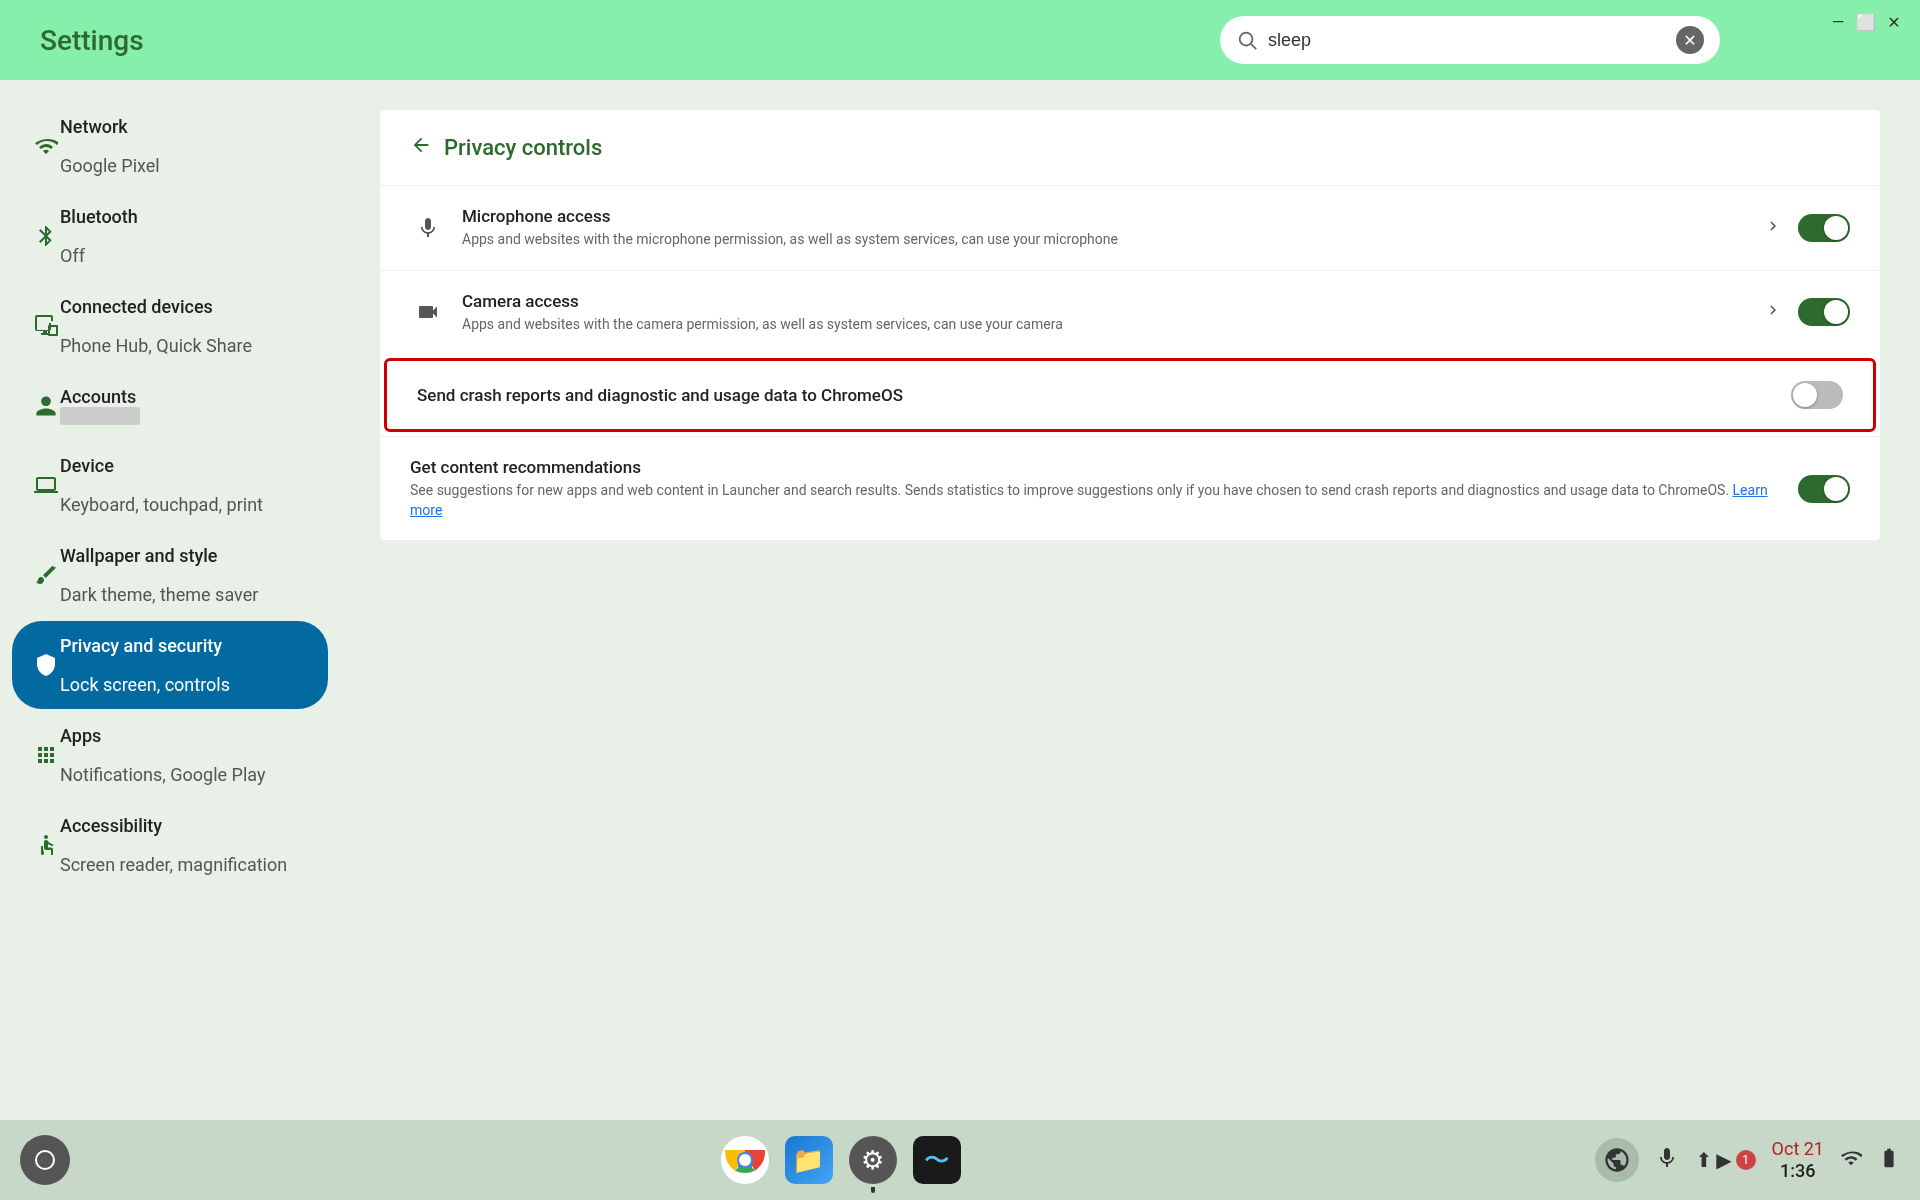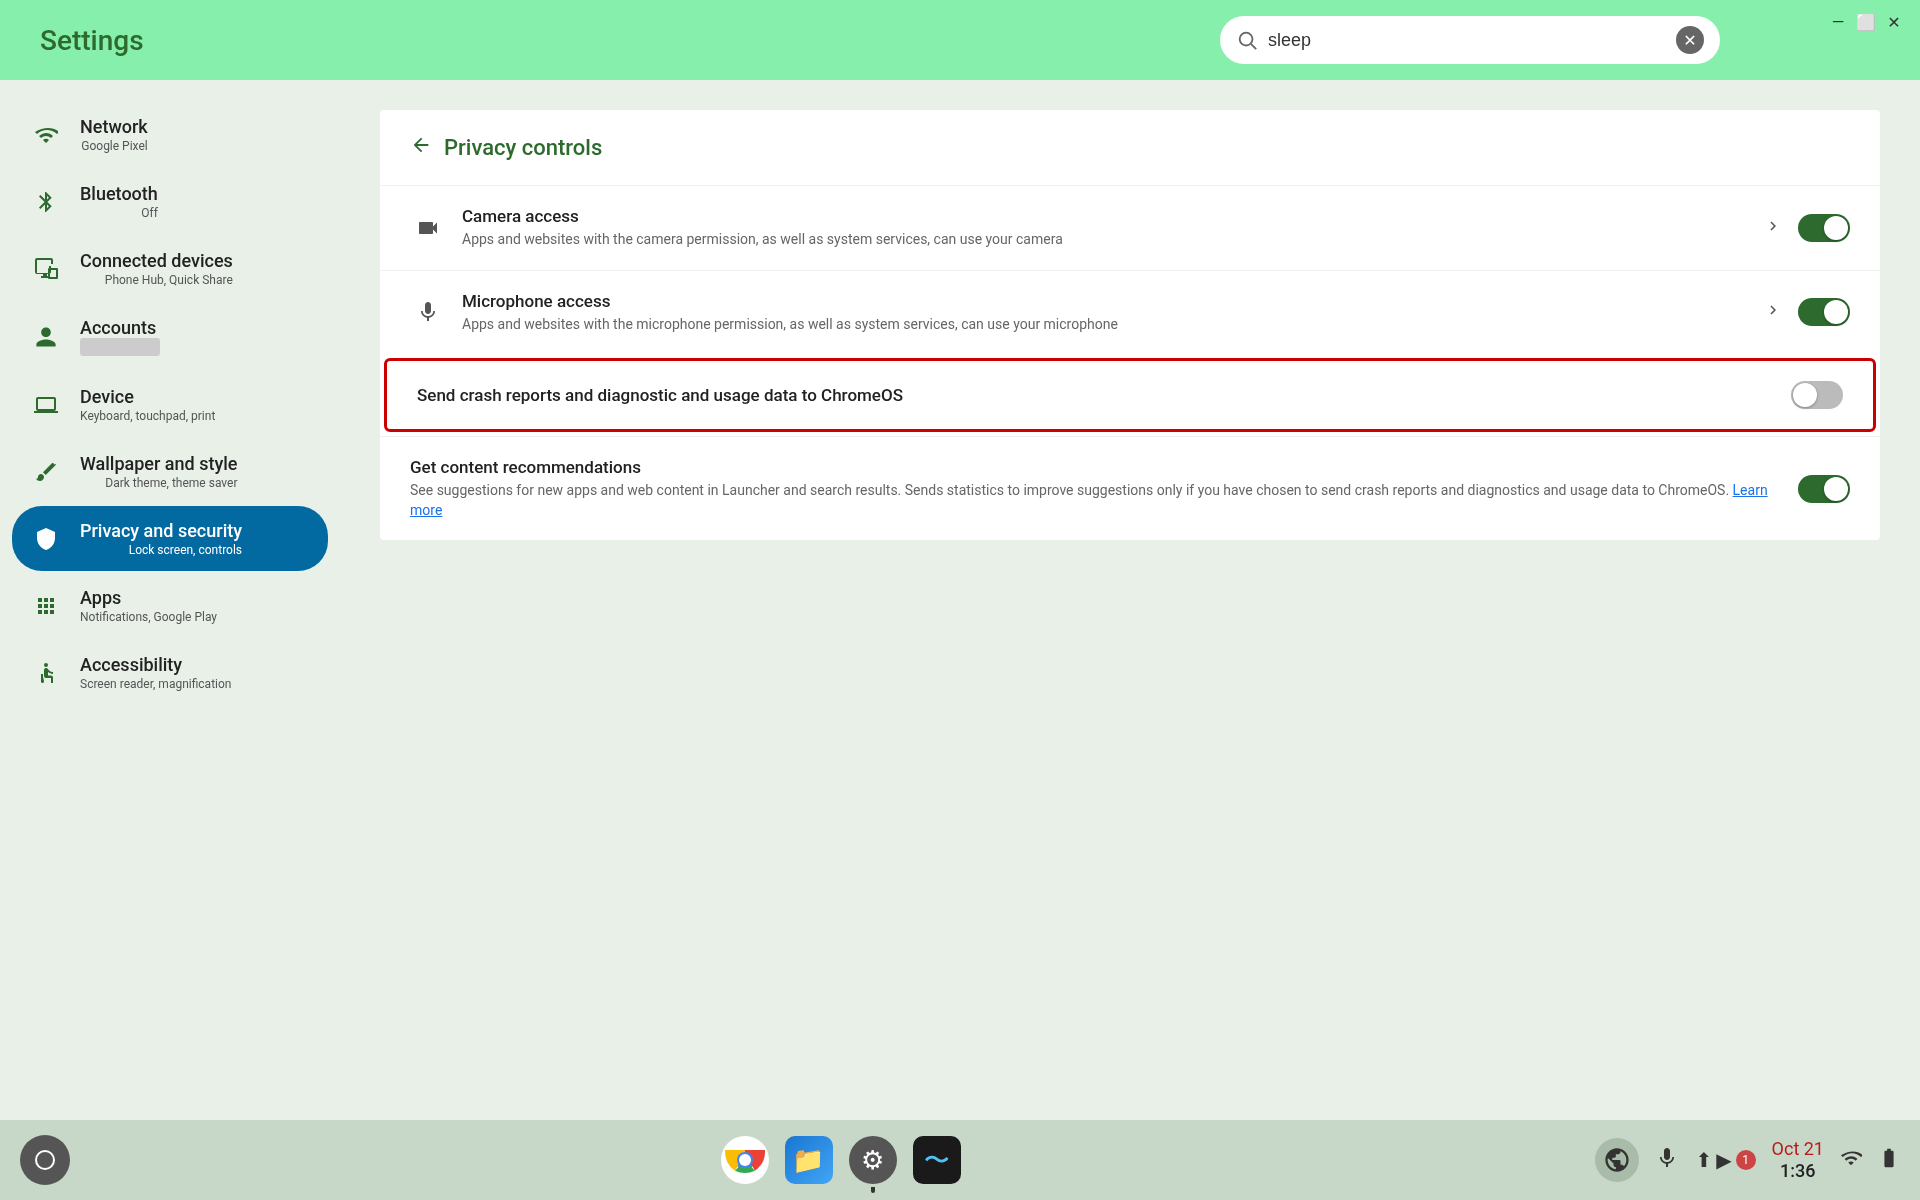--- a/index.html
+++ b/index.html
@@ -103,21 +103,20 @@
       padding: 20px 0;
       overflow-y: auto;
     }
     .sidebar-item {
       display: flex;
       align-items: center;
       padding: 14px 20px;
       cursor: pointer;
       border-radius: 30px;
       margin: 2px 12px;
-      gap: 20px;
     }
     .sidebar-item.active {
       background: #0369a1;
     }
     .sidebar-item.active .sidebar-item-title,
     .sidebar-item.active .sidebar-item-subtitle,
     .sidebar-item.active .sidebar-icon {
       color: white;
     }
     .sidebar-icon {
@@ -133,24 +132,23 @@
     .sidebar-text {
       display: flex;
       flex-direction: column;
     }
     .sidebar-item-title {
       font-size: 18px;
       font-weight: 500;
       color: #222;
     }
     .sidebar-item-subtitle {
-      font-size: 12px;
+      font-size: 18px;
       color: #555;
-      margin-top: 2px;
-      text-align: right;
+      margin-top: 18px;
     }
 
     
     .content {
       flex: 1;
       padding: 30px 40px;
       overflow-y: auto;
     }
     .content-card {
       background: white;
@@ -544,46 +542,46 @@
           <svg width="22" height="22" viewBox="0 0 24 24" fill="#2d6a2d">
             <path d="M20 11H7.83l5.59-5.59L12 4l-8 8 8 8 1.41-1.41L7.83 13H20v-2z"></path>
           </svg>
         </div>
         <div class="back-title">Privacy controls</div>
       </div>
 
       <div class="setting-row">
         <div class="setting-icon">
           <svg width="24" height="24" viewBox="0 0 24 24" fill="#555">
-            <path d="M17 10.5V7c0-.55-.45-1-1-1H4c-.55 0-1 .45-1 1v10c0 .55.45 1 1 1h12c.55 0 1-.45 1-1v-3.5l4 4v-11l-4 4z"></path>
+            <path d="M12 14c1.66 0 2.99-1.34 2.99-3L15 5c0-1.66-1.34-3-3-3S9 3.34 9 5v6c0 1.66 1.34 3 3 3zm5.3-3c0 3-2.54 5.1-5.3 5.1S6.7 14 6.7 11H5c0 3.41 2.72 6.23 6 6.72V21h2v-3.28c3.28-.48 6-3.3 6-6.72h-1.7z"></path>
           </svg>
         </div>
         <div class="setting-text">
-          <div class="setting-title">Camera access</div>
-          <div class="setting-desc">Apps and websites with the camera permission, as well as system services, can use your camera</div>
+          <div class="setting-title">Microphone access</div>
+          <div class="setting-desc">Apps and websites with the microphone permission, as well as system services, can use your microphone</div>
         </div>
         <div class="setting-arrow">
           <svg width="18" height="18" viewBox="0 0 24 24" fill="#555">
             <path d="M10 6L8.59 7.41 13.17 12l-4.58 4.59L10 18l6-6z"></path>
           </svg>
         </div>
         <div class="toggle on">
           <div class="toggle-knob"></div>
         </div>
       </div>
 
       <div class="setting-row">
         <div class="setting-icon">
           <svg width="24" height="24" viewBox="0 0 24 24" fill="#555">
-            <path d="M12 14c1.66 0 2.99-1.34 2.99-3L15 5c0-1.66-1.34-3-3-3S9 3.34 9 5v6c0 1.66 1.34 3 3 3zm5.3-3c0 3-2.54 5.1-5.3 5.1S6.7 14 6.7 11H5c0 3.41 2.72 6.23 6 6.72V21h2v-3.28c3.28-.48 6-3.3 6-6.72h-1.7z"></path>
+            <path d="M17 10.5V7c0-.55-.45-1-1-1H4c-.55 0-1 .45-1 1v10c0 .55.45 1 1 1h12c.55 0 1-.45 1-1v-3.5l4 4v-11l-4 4z"></path>
           </svg>
         </div>
         <div class="setting-text">
-          <div class="setting-title">Microphone access</div>
-          <div class="setting-desc">Apps and websites with the microphone permission, as well as system services, can use your microphone</div>
+          <div class="setting-title">Camera access</div>
+          <div class="setting-desc">Apps and websites with the camera permission, as well as system services, can use your camera</div>
         </div>
         <div class="setting-arrow">
           <svg width="18" height="18" viewBox="0 0 24 24" fill="#555">
             <path d="M10 6L8.59 7.41 13.17 12l-4.58 4.59L10 18l6-6z"></path>
           </svg>
         </div>
         <div class="toggle on">
           <div class="toggle-knob"></div>
         </div>
       </div>

